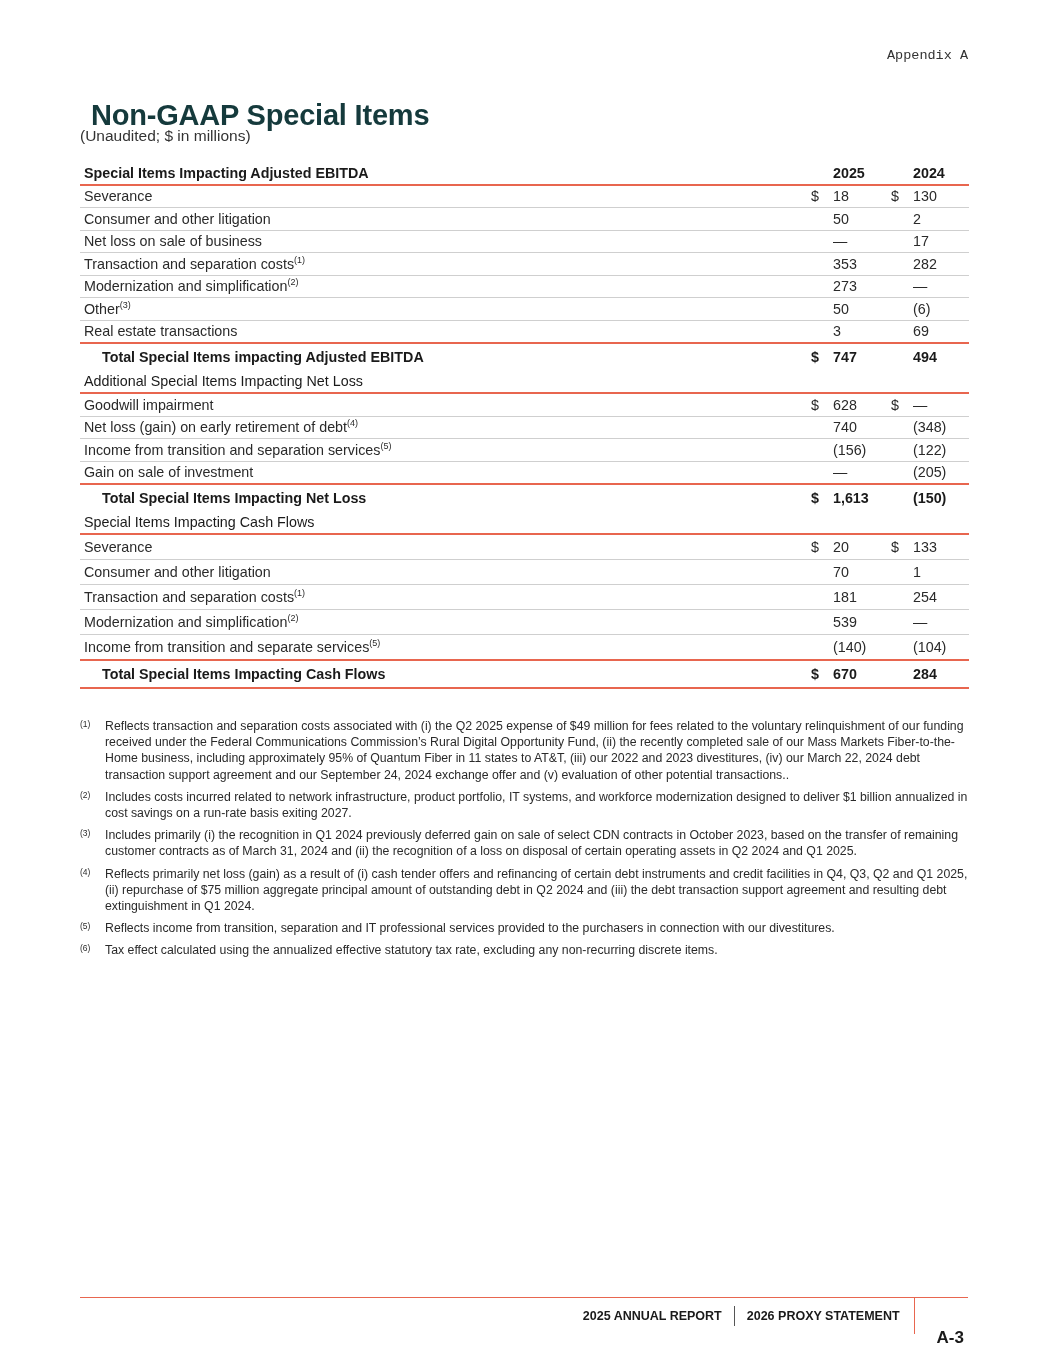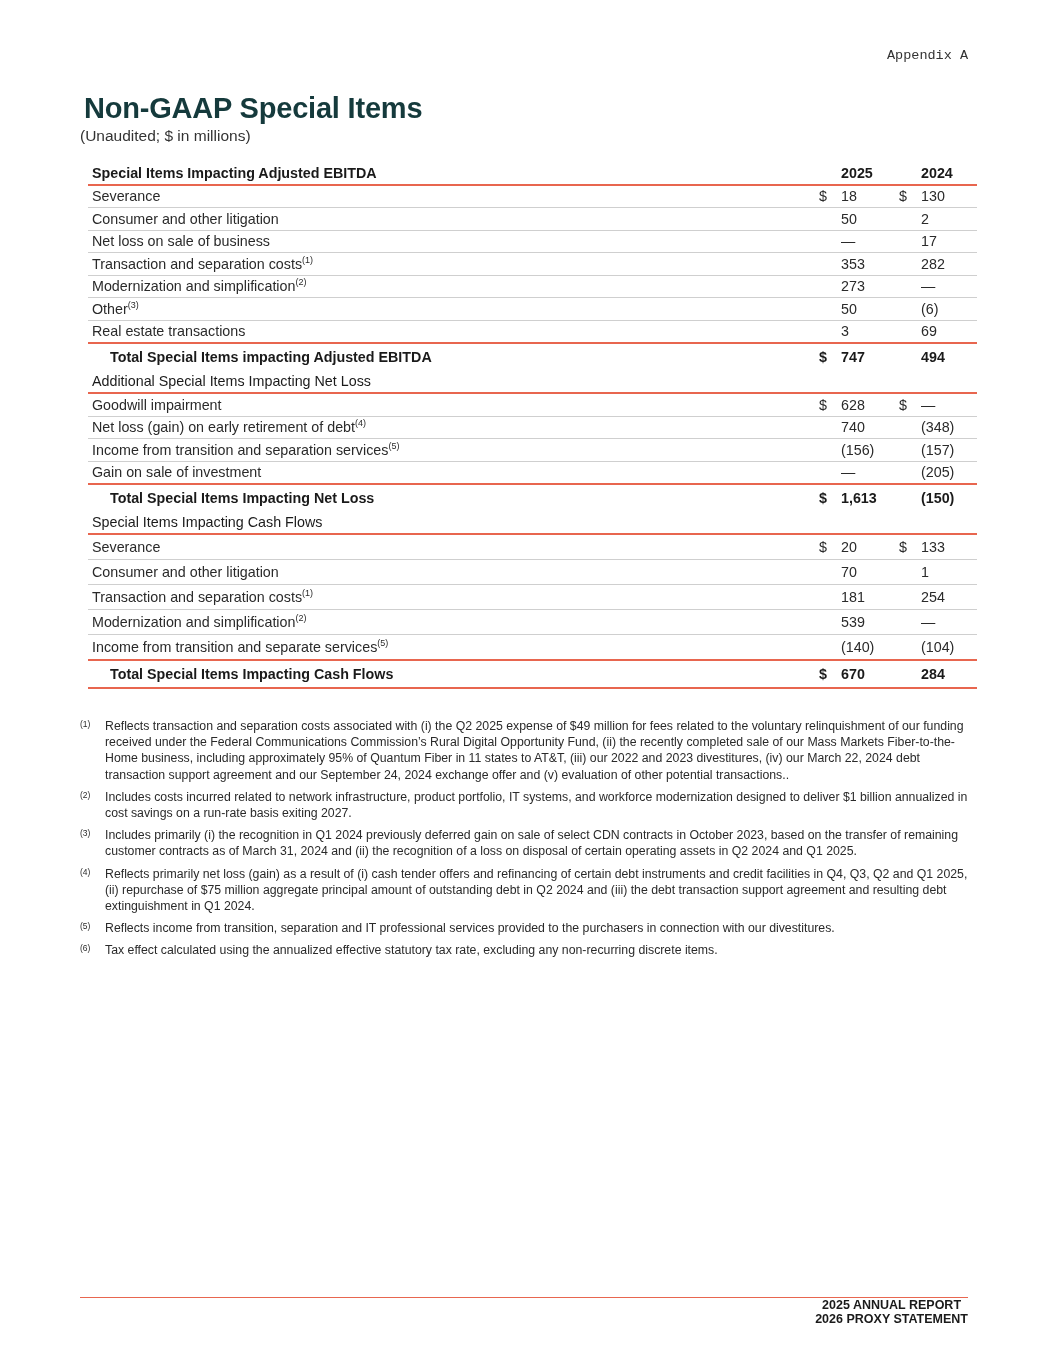--- a/index.html
+++ b/index.html
@@ -1,38 +1,38 @@
 <!DOCTYPE html>
 <html><head>
 <meta charset="utf-8">
 <style>
   html, body { margin:0; padding:0; background:#ffffff; }
   body { width:1048px; height:1365px; position:relative; font-family:"Liberation Sans", sans-serif; color:#222; overflow:hidden; }
   .appendix { position:absolute; top:48px; right:80px; font-size:13.5px; color:#333;font-family:Liberation Mono, monospace; }
-  .title { position:absolute; left:80px; top:88px; font-size:29px; font-weight:bold; color:#153a3c; margin:4px; letter-spacing:-0.2px; }
+  .title { position:absolute; left:80px; top:88px; font-size:29px; font-weight:bold; color:#153a3c; margin:11px; letter-spacing:-0.2px; }
   .subtitle { position:absolute; left:80px; top:127px; font-size:15.5px; color:#333; }
-  table.fin { position:absolute; left:88px; top:162px; width:889px; border-collapse:collapse; font-size:14.3px; }
+  table.fin { position:absolute; left:80px; top:162px; width:889px; border-collapse:collapse; font-size:14.3px; }
   table.fin td { padding:0 4px; height:21.5px; border-bottom:1px solid #cfcfcf; color:#2a2a2a; white-space:nowrap; }
   table.fin td.lbl { padding-left:4px; }
   table.fin td.num { text-align:left; width:52px; }
   table.fin td.cur { text-align:left; width:18px; padding:0 0 0 2px; }
   table.fin tr.hdr td { font-weight:bold; border-bottom:2px solid #e8664f; color:#1a1a1a; }
   table.fin tr.sec td { font-weight:normal; border-bottom:2px solid #e8664f; color:#1a1a1a; height:22px; }
   table.fin tr.tot td { font-weight:bold; color:#1a1a1a; border-bottom:none; height:26px;margin-top:44px; }
   table.fin tr.tot td.lbl { padding-left:22px; }
   table.fin tr.redline td { border-bottom:2px solid #e8664f; }
   table.fin tr.tall td { height:24px; }
   table.fin tr.tot.lastline td { border-bottom:2px solid #e8664f; }
   sup { font-size:9px; vertical-align:super; line-height:0; }
   .notes { position:absolute; left:80px; top:718px; width:890px; font-size:12.3px; color:#2a2a2a; line-height:16.2px; }
   .note { display:flex; margin-bottom:6px; }
   .note .mk { width:25px; flex:none; font-size:8.5px; line-height:12px; }
   .note .tx { flex:1; }
   .footer-line { position:absolute; left:80px; right:80px; top:1297px; height:1px; background:#e8664f; }
-  .footer { position:absolute; top:1298px; right:80px; height:36px; display:flex; align-items:center; font-size:12.5px; font-weight:bold; color:#1a1a1a;flex-direction:column; }
+  .footer { position:absolute; top:1298px; right:80px; height:36px; display:flex; align-items:center; font-size:12.5px; font-weight:bold; color:#1a1a1a; }
   .footer .sep { width:1px; height:20px; background:#555; margin:0 12px; }
   .footer .pgsep { width:1px; height:36px; background:#e8664f; margin:0 22px 0 14px; }
   .footer .pg { font-size:17px; font-weight:bold; color:#1a1a1a; margin-right:4px;margin-top:44px; }
 </style>
 </head>
 <body>
 
 <div class="appendix">Appendix A</div>
 <h1 class="title">Non-GAAP Special Items</h1>
 <div class="subtitle">(Unaudited; $ in millions)</div>
@@ -121,21 +121,21 @@
         <td class="cur"></td>
         <td class="num">740</td>
         <td class="cur"></td>
         <td class="num">(348)</td>
       </tr>
       <tr>
         <td class="lbl"><span>Income from transition and separation services</span><sup>(5)</sup></td>
         <td class="cur"></td>
         <td class="num">(156)</td>
         <td class="cur"></td>
-        <td class="num">(157)</td>
+        <td class="num">(122)</td>
       </tr>
       <tr class=" redline">
         <td class="lbl"><span>Gain on sale of investment</span></td>
         <td class="cur"></td>
         <td class="num">—</td>
         <td class="cur"></td>
         <td class="num">(205)</td>
       </tr>
       <tr class="tot">
         <td class="lbl">Total Special Items Impacting Net Loss</td>

